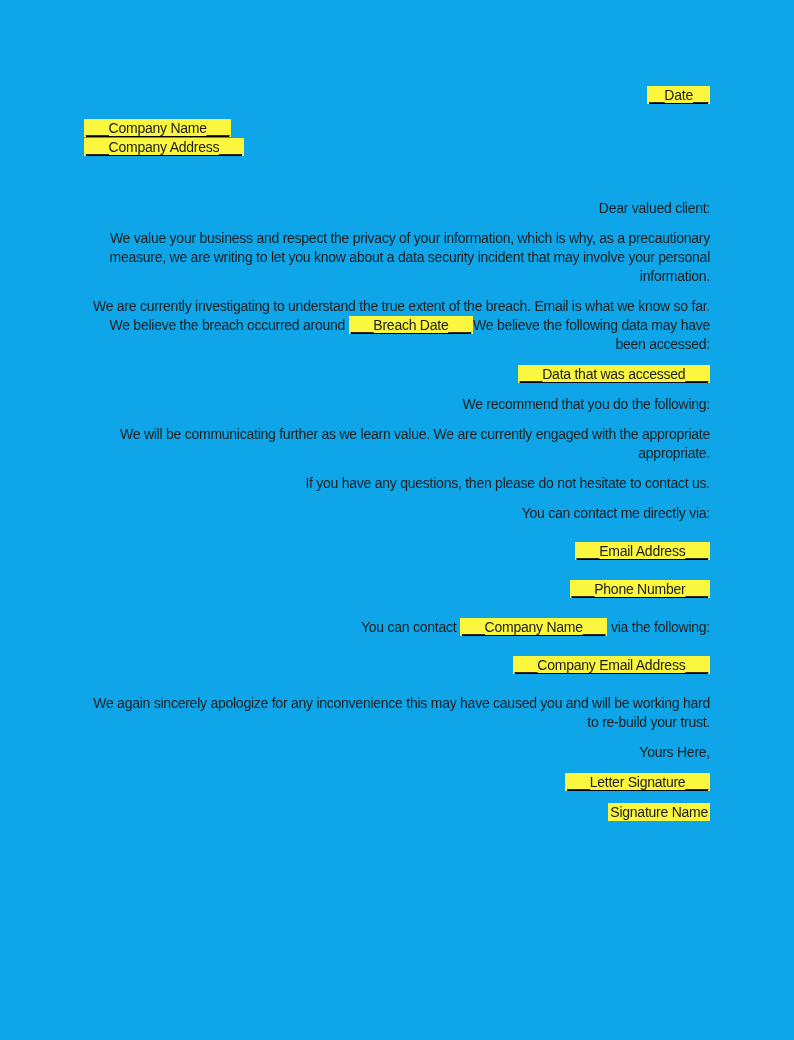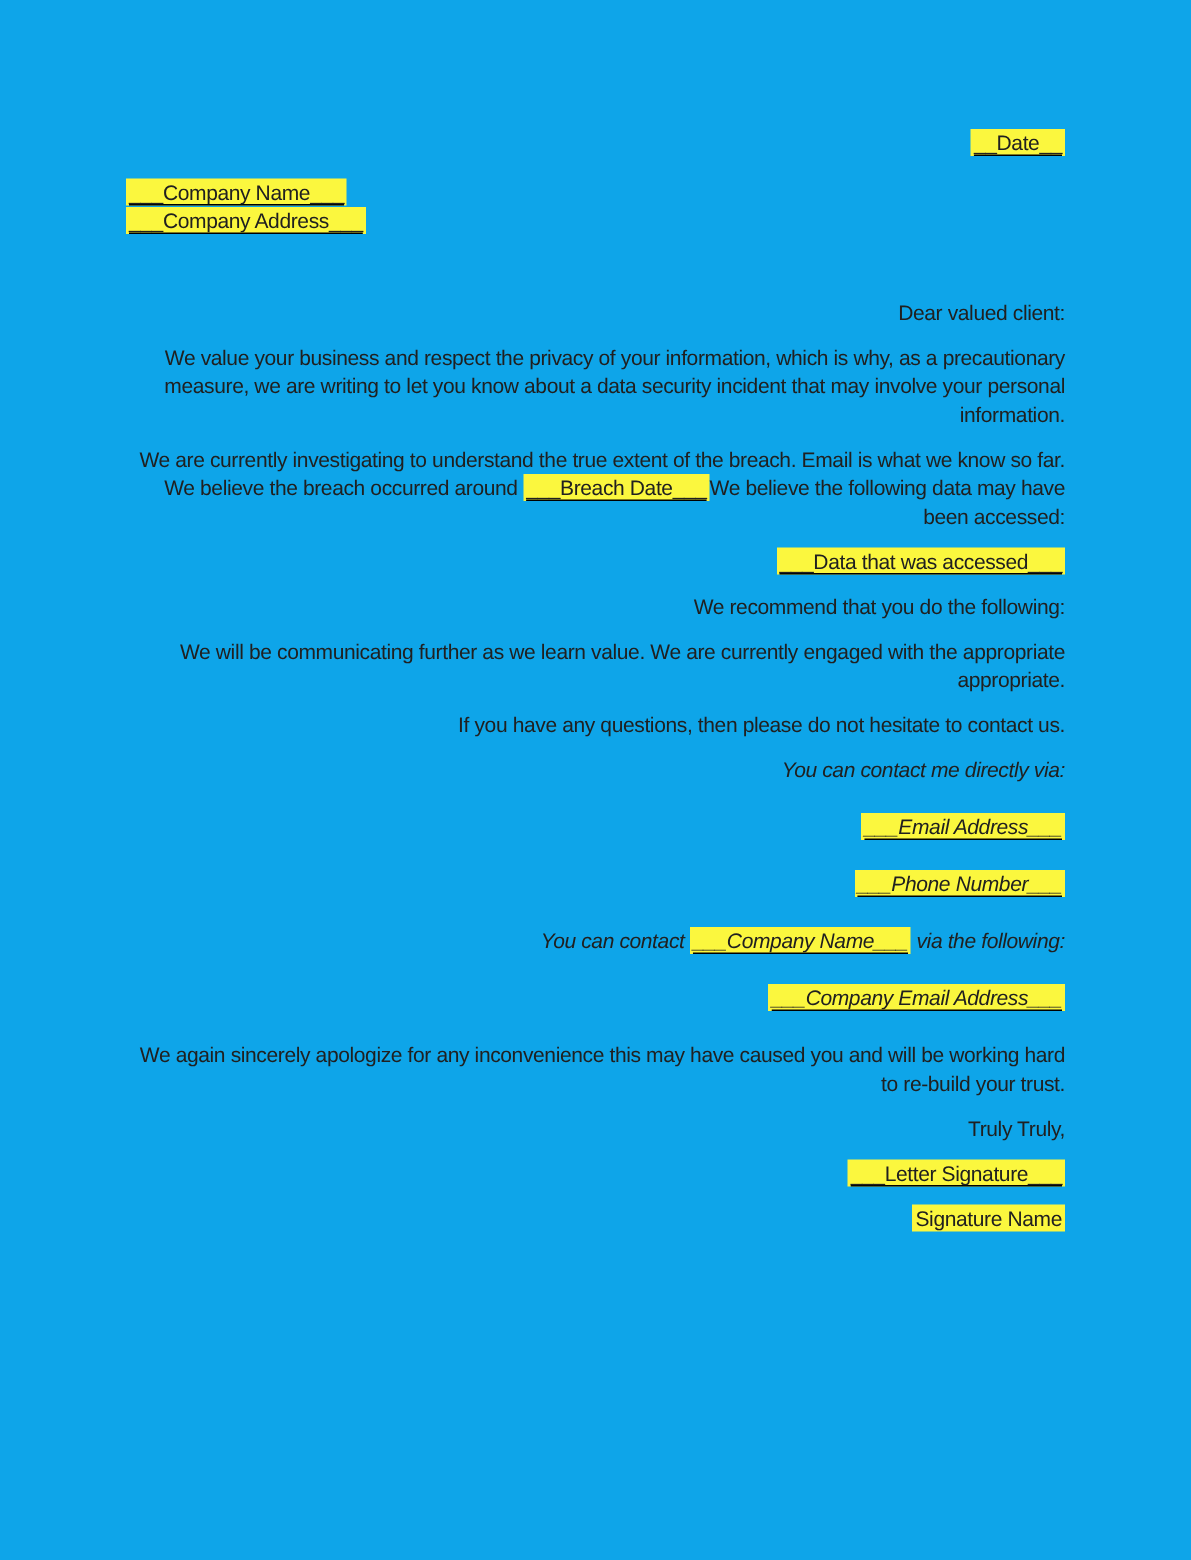--- a/index.html
+++ b/index.html
@@ -15,21 +15,21 @@
     font-size: 14px;
     letter-spacing: -0.25px;
     line-height: 19px;
     color: var(--ink);
     overflow: hidden;
   }
   p { margin: 0 0 11px 0; text-align: right; }
   .right { text-align: right; }
   .date-p { margin-bottom: 14px; }
   .addr-p { margin-bottom: 42px; }
-  .sp { margin-bottom: 19px; font-style: italic; }
+  .sp { margin-bottom: 19px; }
   .ln { display: block; white-space: pre; }
   .hl {
     background: var(--hl);
     padding: 1px 2px;
   }
   .ul {
     text-decoration: underline;
     text-decoration-thickness: 1.4px;
     text-underline-offset: 3px;
     text-decoration-color: #000000;
@@ -83,20 +83,20 @@
       <span class="ln"><span>You can contact </span><span class="hl ul">___Company Name___</span><span> via the following:</span></span>
     </p>
 
   <p class="sp"><span class="hl ul">___Company Email Address___</span></p>
 
   <p>
     <span class="ln">We again sincerely apologize for any inconvenience this may have caused you and will be working hard</span>
     <span class="ln">to re-build your trust.</span>
   </p>
 
-  <p>Truly Truly,</p>
+  <p>Yours Here,</p>
 
   <p class="sig-gap"><span class="hl ul">___Letter Signature___</span></p>
 
   <p><span class="hl">Signature Name</span></p>
 
 
 </div>
 
 </body></html>

